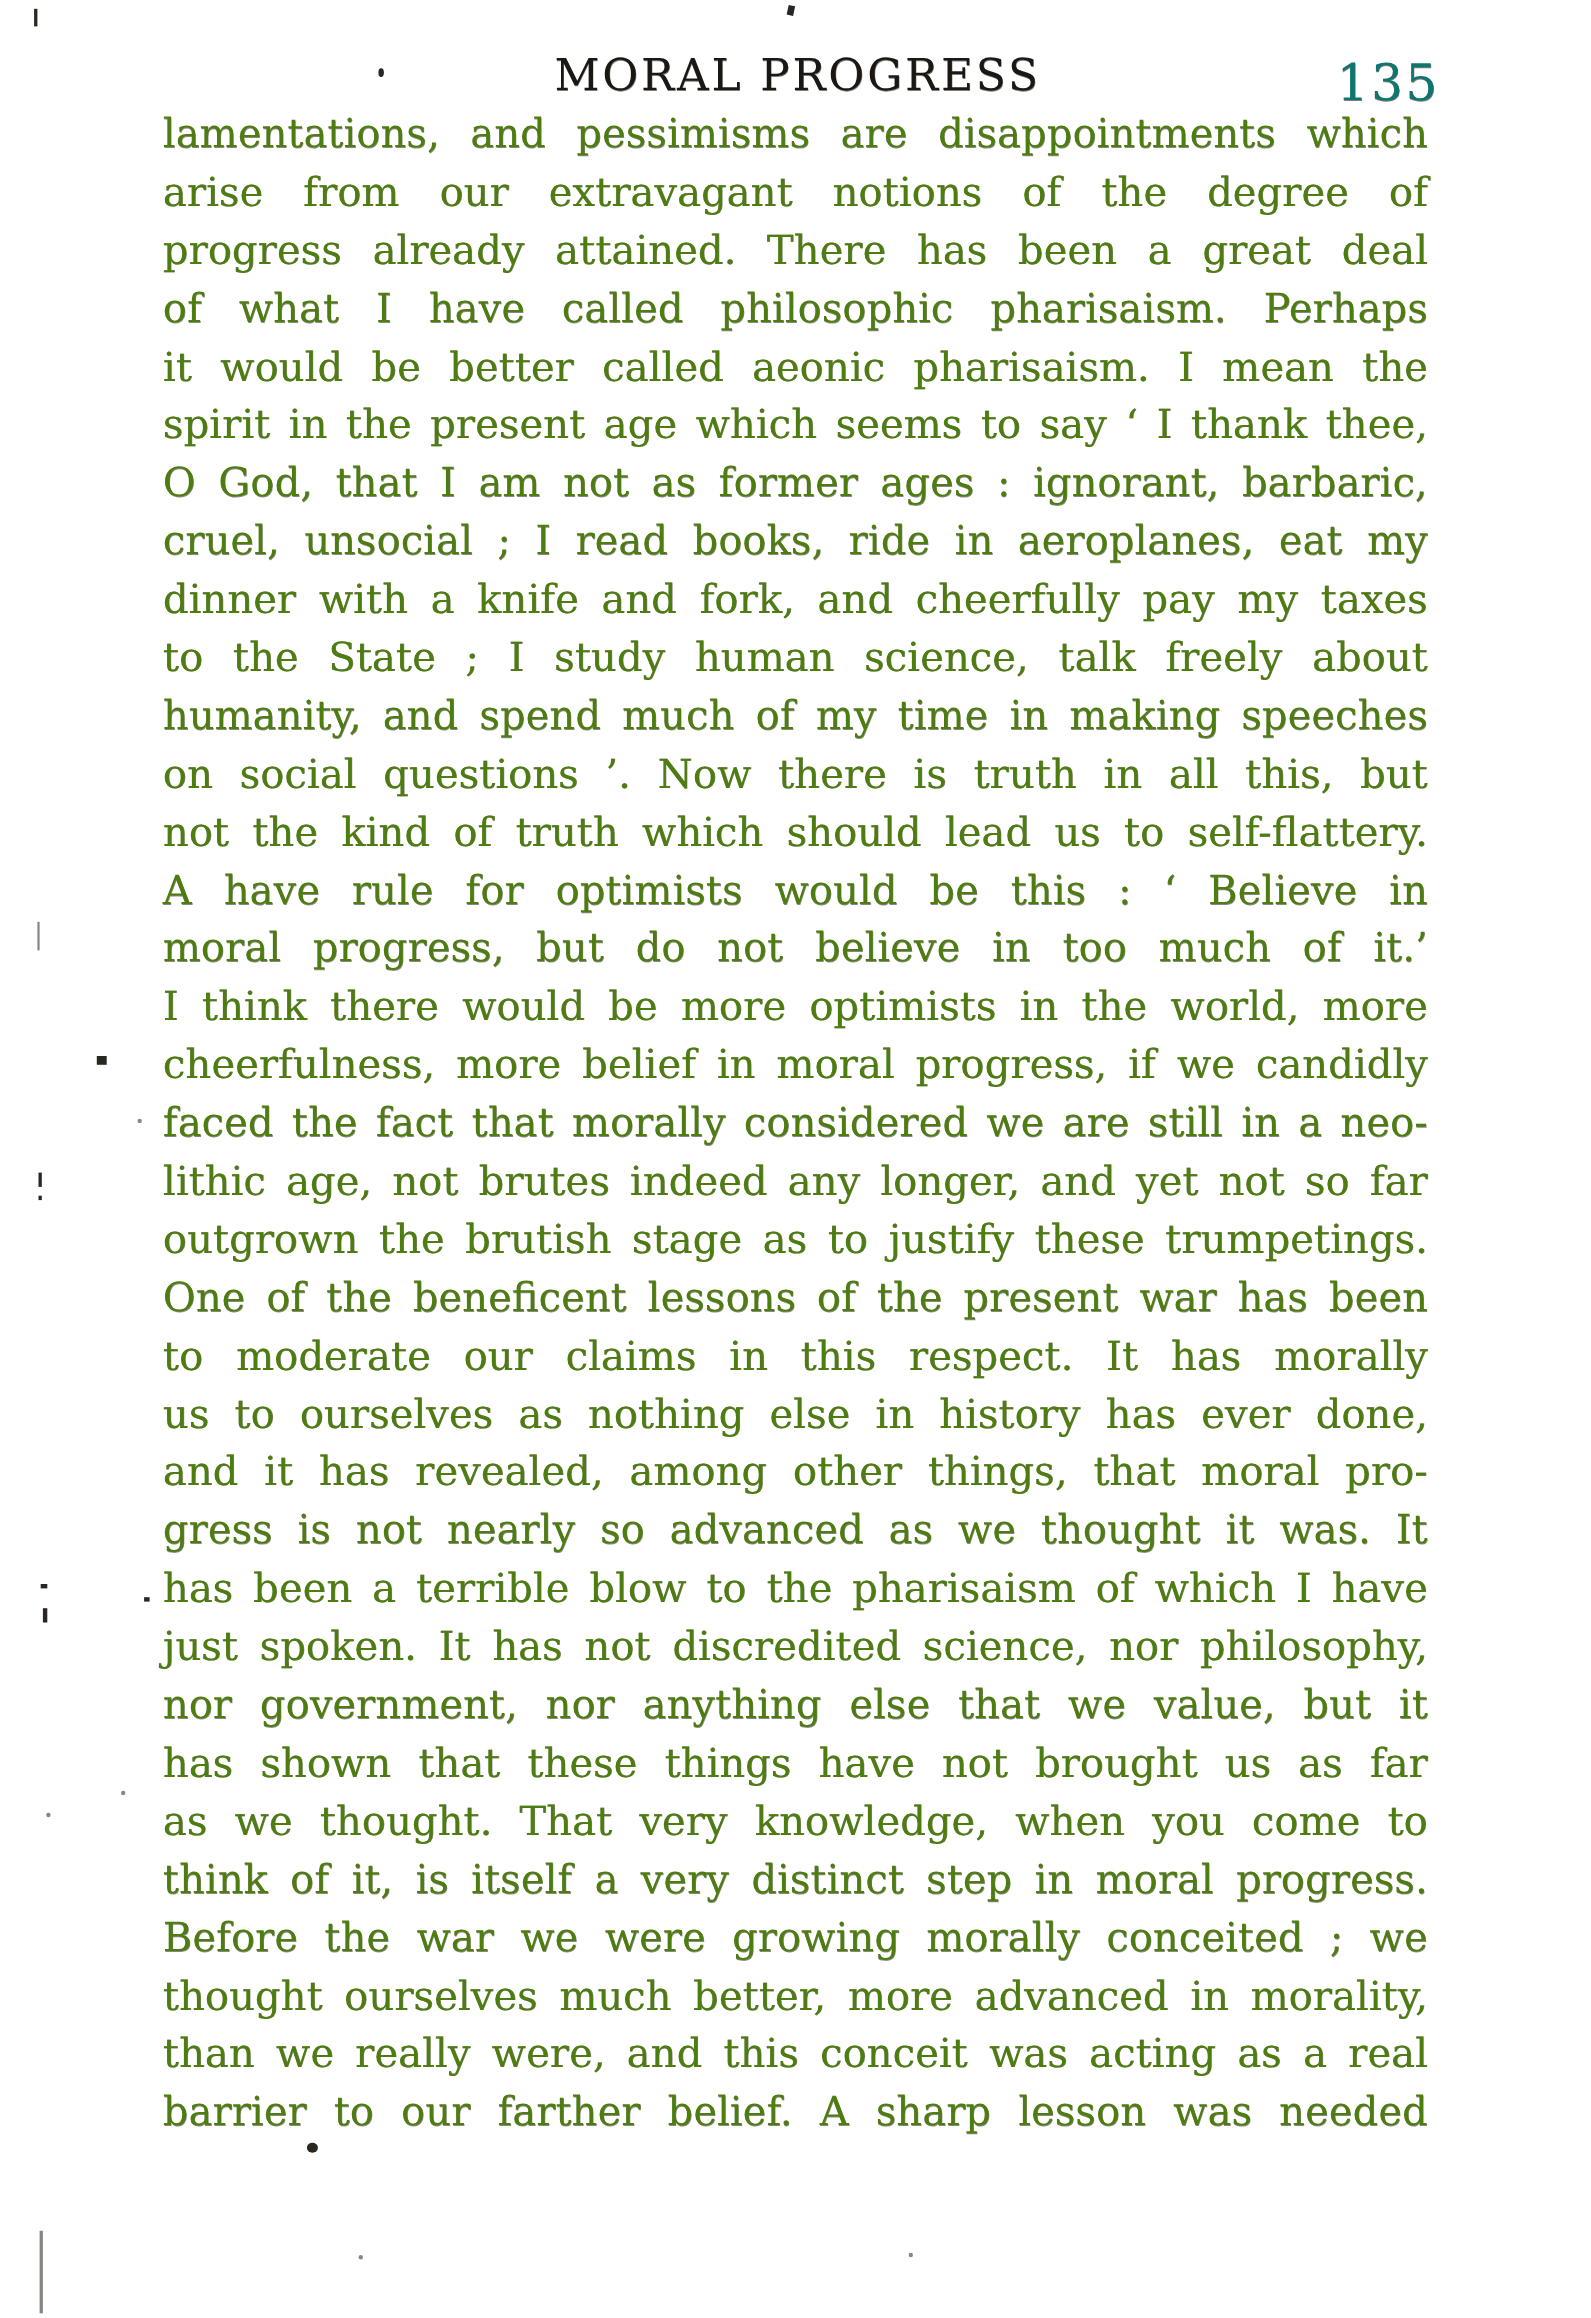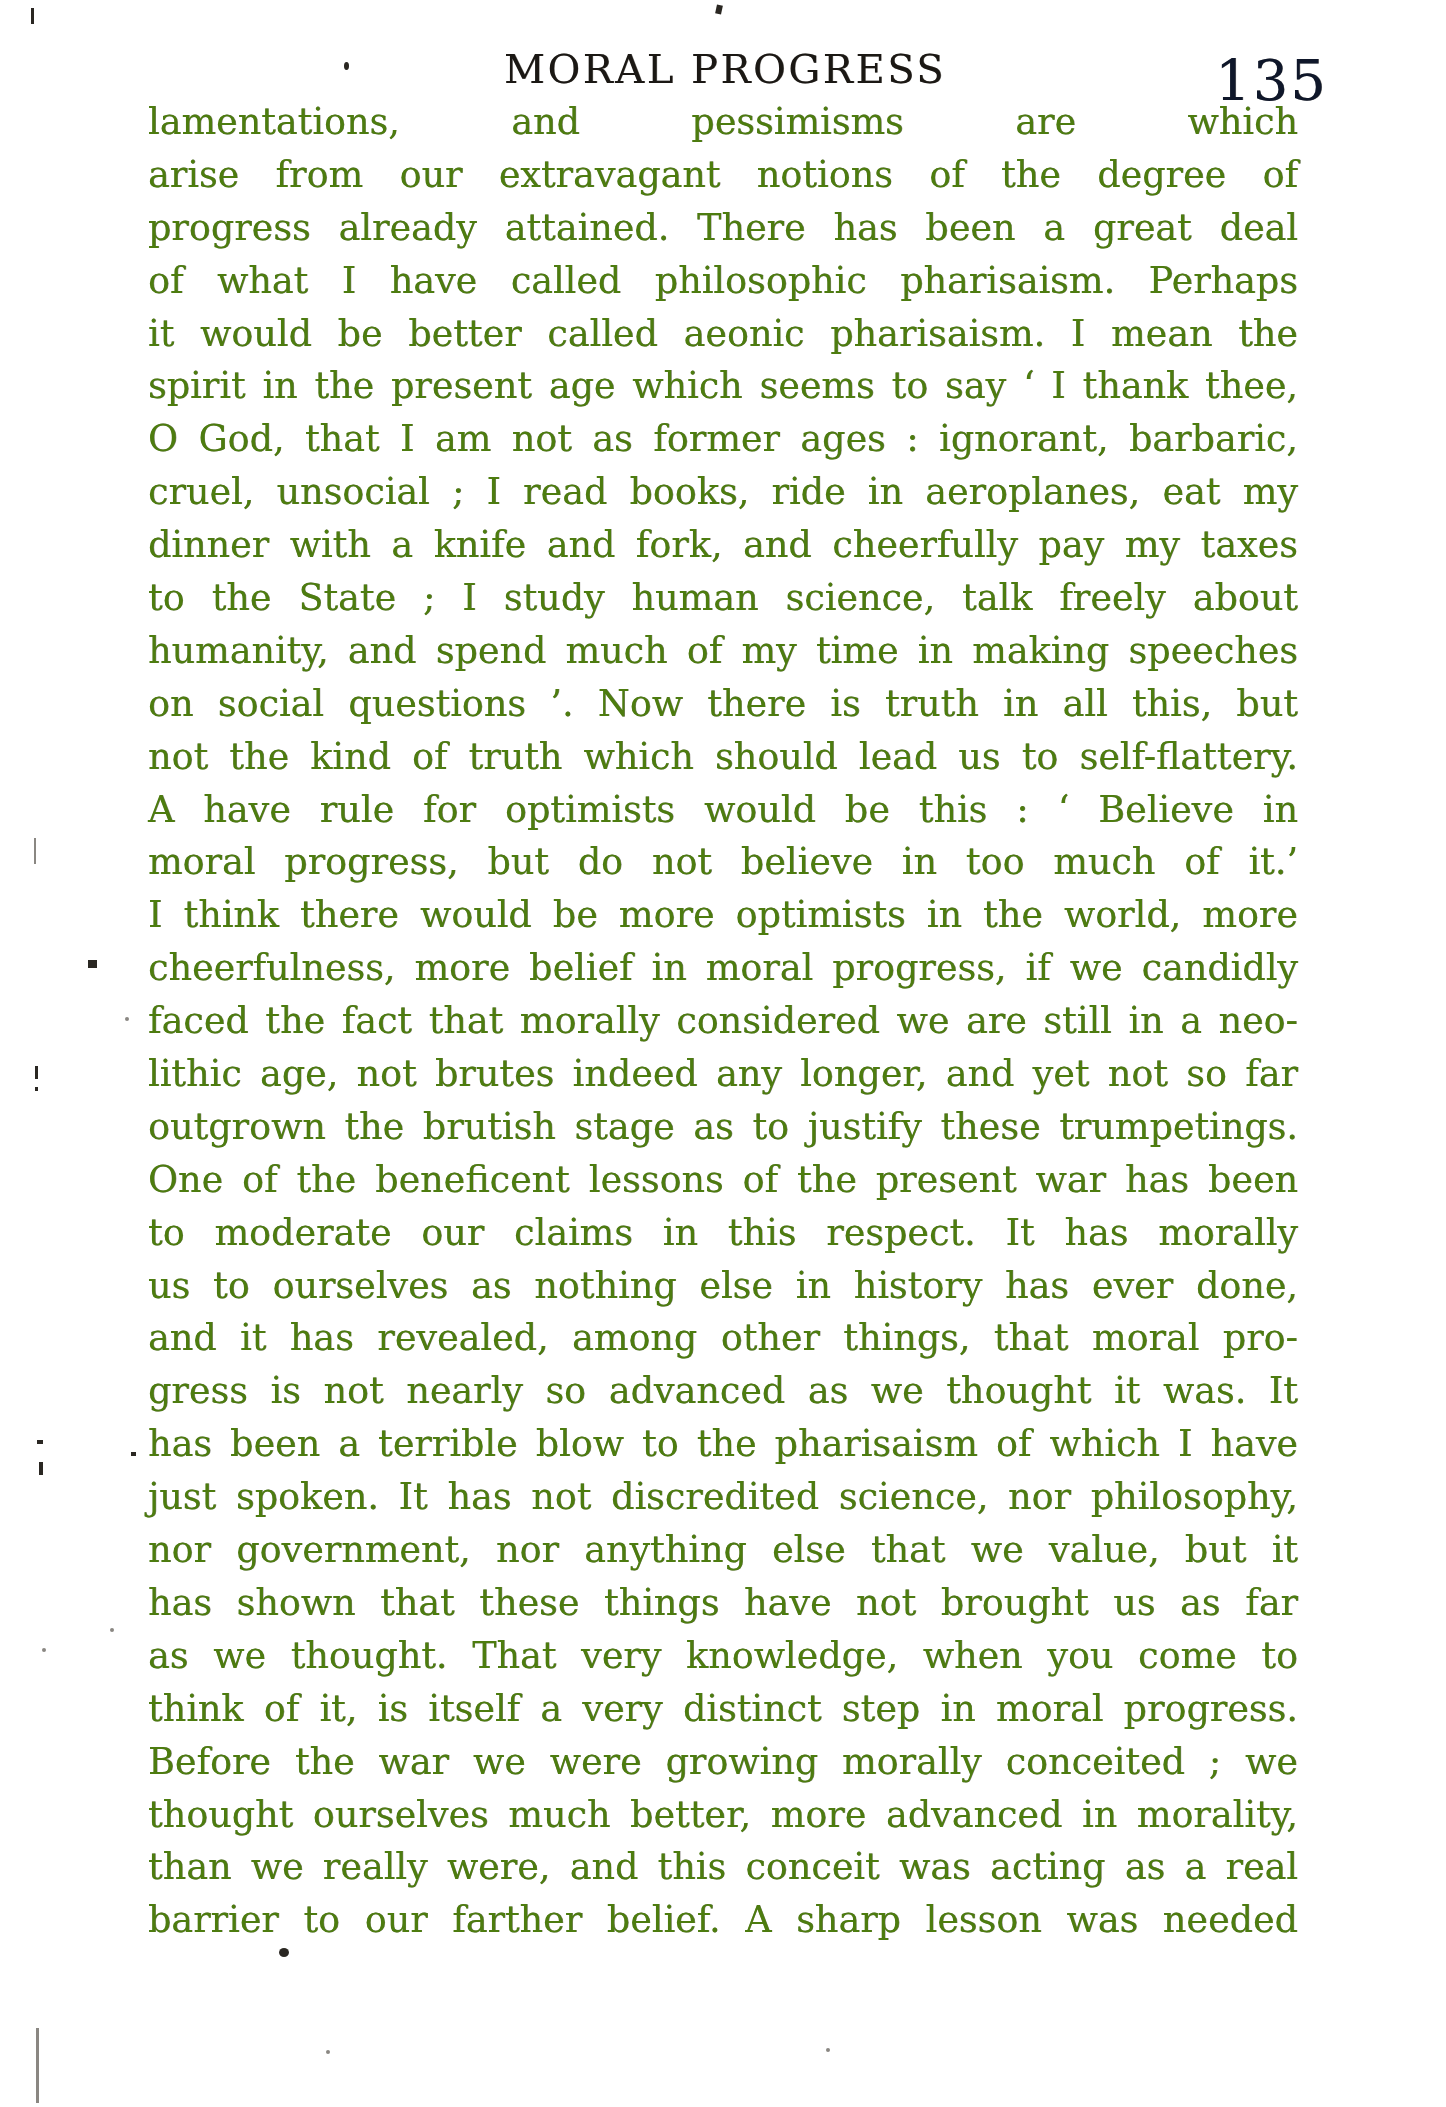--- a/index.html
+++ b/index.html
@@ -27,23 +27,23 @@
     font-size: 40px;
     letter-spacing: 2.5px;
     color: #1b1814;
     text-shadow: 0.4px 0.4px 0 rgba(25,20,14,0.55);
     white-space: nowrap;
   }
   .page-number {
     position: absolute;
     left: 1189px;
     top: 48px;
-    font-size: 56px;
+    font-size: 46px;
     letter-spacing: 2px;
-    color: #0f172a;
+    color: #0f766e;
     text-shadow: 0.4px 0.4px 0 rgba(25,20,14,0.55);
   }
   .text-block {
     position: absolute;
     left: 122px;
     top: 100px;
     width: 1150px;
   }
   .line {
     display: flex;
@@ -72,20 +72,21 @@
   <div class="running-title">MORAL PROGRESS</div>
 
   <div class="page-number">135</div>
 
   <div class="text-block" id="text-block">
       <div class="line">
         <span>lamentations,</span>
         <span>and</span>
         <span>pessimisms</span>
         <span>are</span>
+        <span>disappointments</span>
         <span>which</span>
       </div>
       <div class="line">
         <span>arise</span>
         <span>from</span>
         <span>our</span>
         <span>extravagant</span>
         <span>notions</span>
         <span>of</span>
         <span>the</span>

